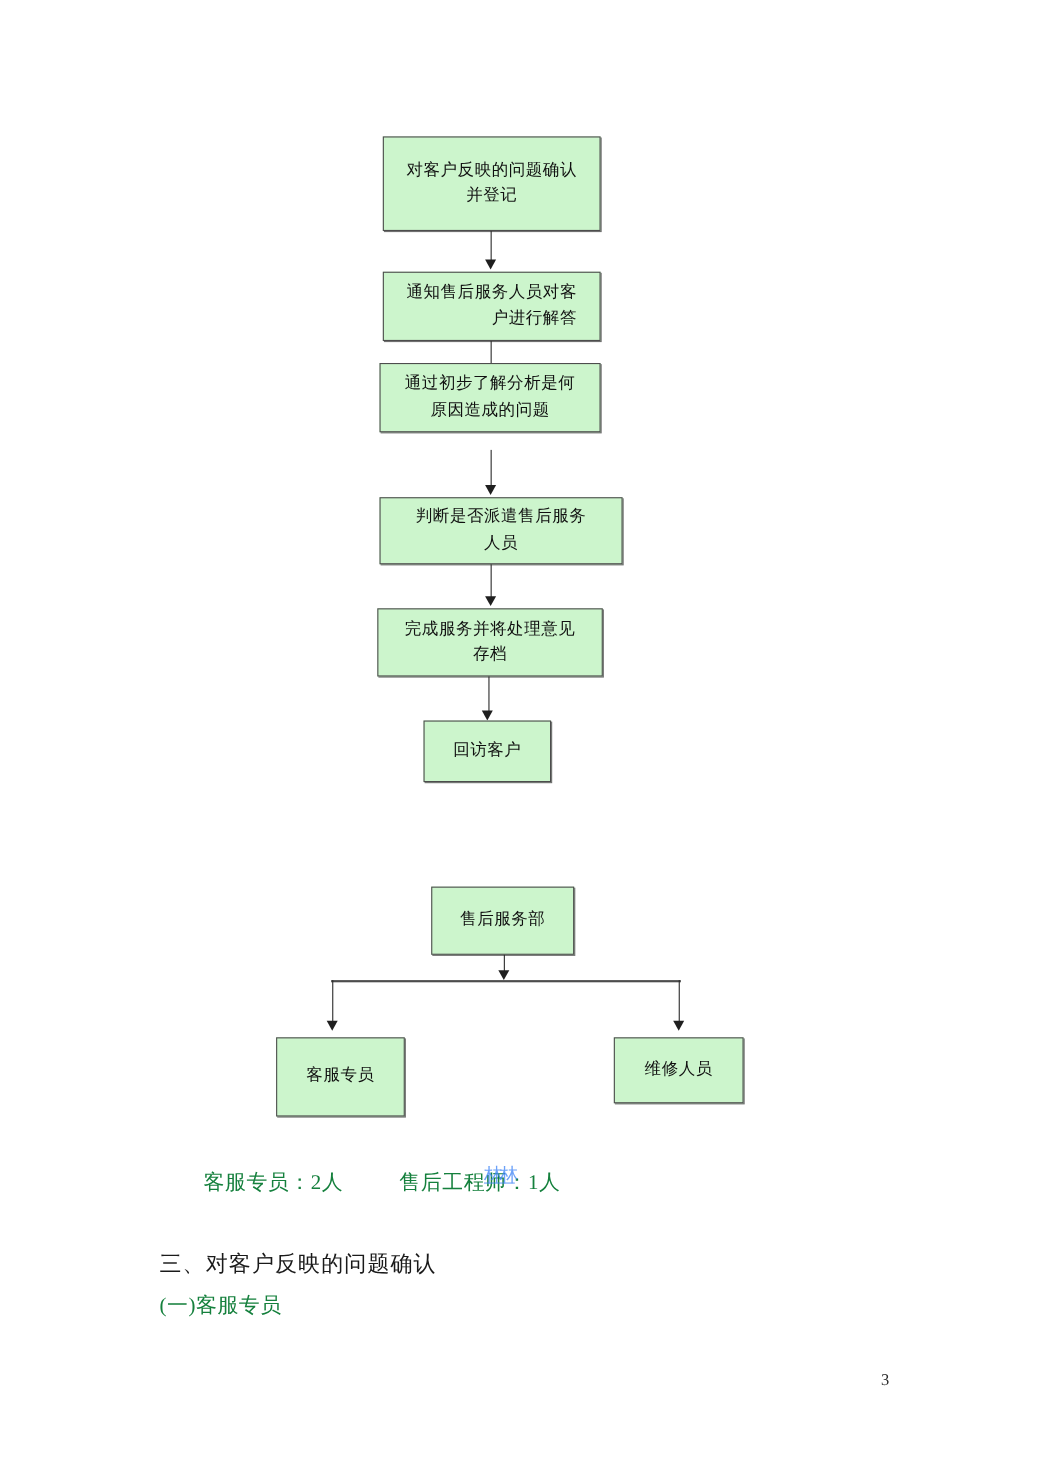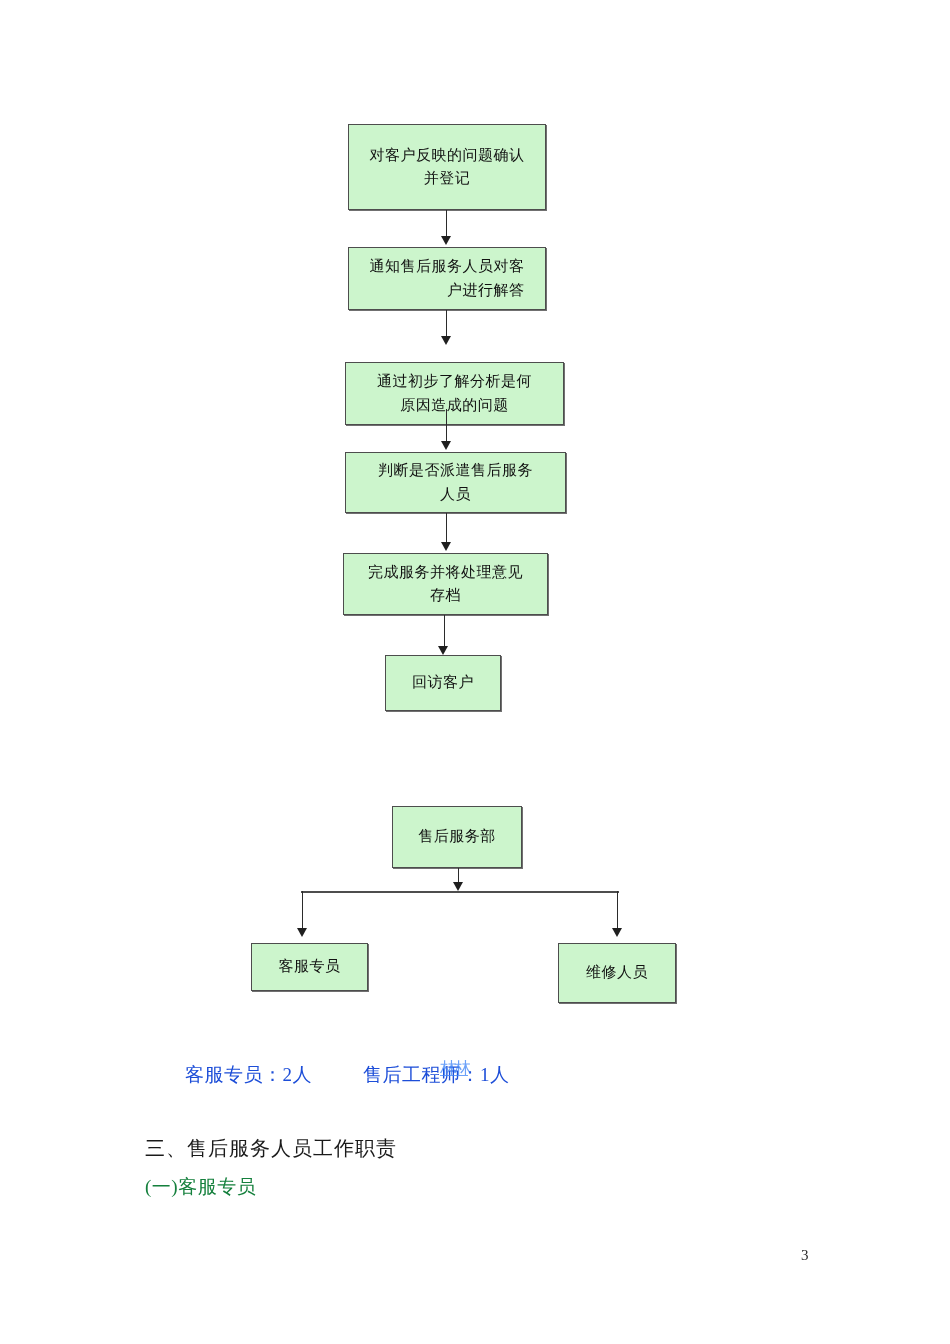--- a/index.html
+++ b/index.html
@@ -64,21 +64,21 @@
     font-size: 20px;
     letter-spacing: 1px;
     white-space: nowrap;
     color: #1a1a1a;
   }
   .para {
     position: absolute;
     font-size: 19px;
     letter-spacing: 0.5px;
     white-space: pre;
-    color: #1d4ed8;
+    color: #15803d;
     text-align: center;
   }
   .subheading {
     position: absolute;
     font-size: 19px;
     letter-spacing: 0.5px;
     white-space: nowrap;
     color: #15803d;
   }
   .watermark {
@@ -114,21 +114,21 @@
 
     <div class="node" style="left:348px; top:247px; width:198px; height:63px;text-align:right;">
       <span>
         <span class="txt">通知售后服务人员对客</span>
         <span class="txt">户进行解答</span>
       </span>
     </div>
     <div class="vline" style="left:446px; top:310px; height:28px;"></div>
     <div class="arrow" style="left:441px; top:336px;"></div>
 
-    <div class="node" style="left:345px; top:362px; width:219px; height:63px;">
+    <div class="node" style="left:345px; top:330px; width:201px; height:63px;">
       <span>
         <span class="txt">通过初步了解分析是何</span>
         <span class="txt">原因造成的问题</span>
       </span>
     </div>
     <div class="vline" style="left:446px; top:409px; height:34px;"></div>
     <div class="arrow" style="left:441px; top:441px;"></div>
 
     <div class="node" style="left:345px; top:452px; width:221px; height:61px;">
       <span>
@@ -165,32 +165,32 @@
     <div class="arrow" style="left:453px; top:882px;"></div>
 
     <div class="hline" style="left:301px; top:891px; width:318px;"></div>
 
     <div class="vline" style="left:302px; top:891px; height:39px;"></div>
     <div class="arrow" style="left:297px; top:928px;"></div>
 
     <div class="vline" style="left:617px; top:891px; height:39px;"></div>
     <div class="arrow" style="left:612px; top:928px;"></div>
 
-    <div class="node" style="left:251px; top:943px; width:117px; height:48px;">
+    <div class="node" style="left:251px; top:943px; width:117px; height:72px;">
       <span class="txt">客服专员</span>
     </div>
 
     <div class="node" style="left:558px; top:943px; width:118px; height:60px;">
       <span class="txt">维修人员</span>
     </div>
 
   </div>
 
   <div class="para" style="left:185px; top:1062px;">客服专员：2人</div>
   <div class="para" style="left:363px; top:1062px;">售后工程师：1人</div>
   <div class="watermark" style="left:440px; top:1057px;">林林</div>
 
-  <div class="heading" style="left:145px; top:1135px;">三、售后服务人员工作职责</div>
+  <div class="heading" style="left:145px; top:1135px;">三、对客户反映的问题确认</div>
   <div class="subheading" style="left:145px; top:1174px;">(一)客服专员</div>
 
   <div class="page-number" style="left:801px; top:1247px;">3</div>
 
 </div>
 
 </body></html>

